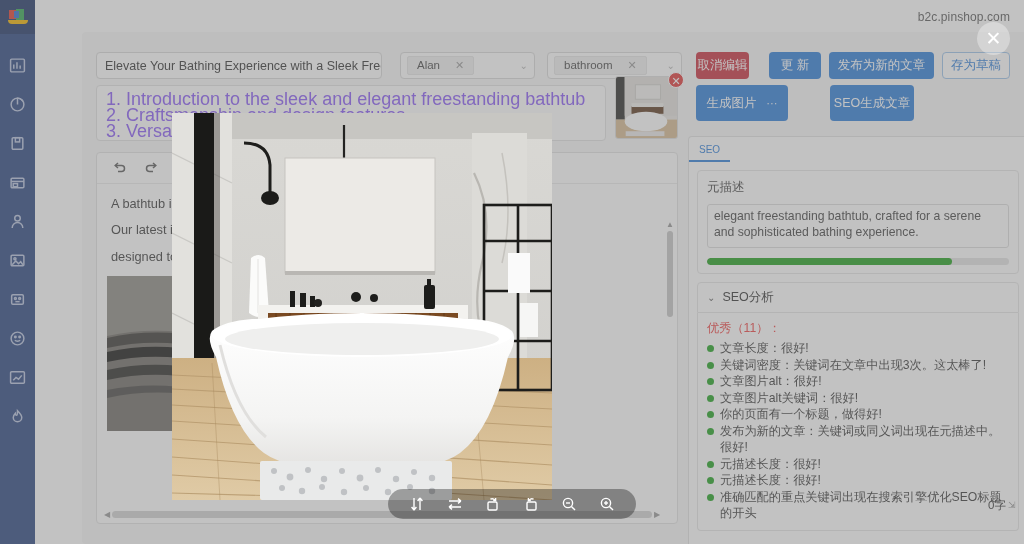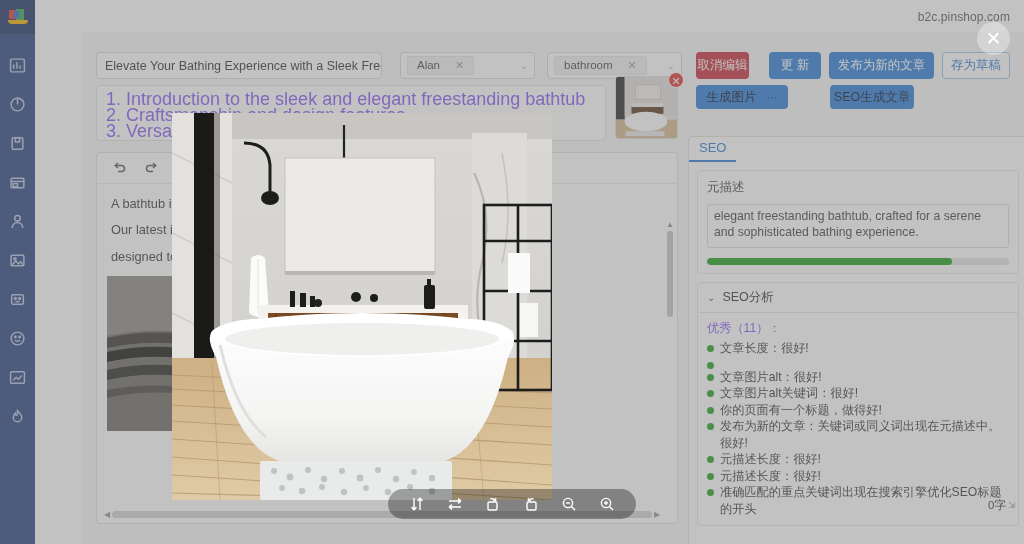--- a/index.html
+++ b/index.html
@@ -90,22 +90,22 @@
   .btn.blue { background: #2f7ed8; }
   .btn.b-update { left: 673px; width: 52px; }
   .btn.b-publish { left: 733px; width: 105px; }
   .btn.outline {
     background: #fff; color: #2f7ed8; border: 1px solid #9dc3ea;
     left: 846px; width: 68px;
   }
 
   .row2 { position: absolute; left: 14px; top: 53px; right: 14px; height: 26px; }
   .btn2 {
-    position: absolute; top: 0; height: 24px; border-radius: 4px;
-    background: #2f7ed8; color: #0f172a; font-size: 12.5px; border: none;
+    position: absolute; top: 0; height: 36px; border-radius: 4px;
+    background: #2f7ed8; color: #ffffff; font-size: 12.5px; border: none;
     display: flex; align-items: center; justify-content: center;
     cursor: pointer; font-family: inherit; gap: 10px;
   }
   .btn2.g1 { left: 600px; width: 92px; }
   .btn2.g2 { left: 734px; width: 84px; }
   .btn2 .dots { font-size: 11px; opacity: .85; }
 
   
   .outline-box {
     position: absolute; left: 14px; top: 53px; width: 510px; height: 56px;
@@ -197,21 +197,21 @@
 
   
   .seo-col {
     position: absolute; left: 606px; top: 104px; width: 340px; bottom: 12px;
   }
   .seo-tabs {
     height: 26px; border-bottom: 1px solid #e2e2e2; display: flex; align-items: flex-end;
     background: #fff; border:1px solid #e2e2e2; border-bottom:none; border-radius:4px 4px 0 0;
   }
   .seo-tab {
-    font-size: 13px; color: #2f7ed8; padding: 0 10px 5px 10px; cursor: pointer;
+    font-size: 10px; color: #2f7ed8; padding: 0 10px 5px 10px; cursor: pointer;
     border-bottom: 2px solid #2f7ed8;
   }
   .seo-body {
     background: #fff; border: 1px solid #e2e2e2; border-top: none;
     height: 414px; padding: 8px; overflow: hidden; position: relative;
   }
   .card {
     border: 1px solid #e6e6e6; border-radius: 4px; padding: 8px 9px;
     margin-bottom: 8px; background: #fff;
   }
@@ -230,21 +230,21 @@
     border: 1px solid #e6e6e6; border-radius: 4px 4px 0 0;
     padding: 6px 9px; font-size: 12.5px; color: #333;
     display: flex; align-items: center; gap: 7px; cursor: pointer;
     background: #fff;
   }
   .collapse-hd .chev { font-size: 10px; color: #666; }
   .collapse-body {
     border: 1px solid #e6e6e6; border-top: none; border-radius: 0 0 4px 4px;
     padding: 7px 9px 8px 9px; background: #fff;
   }
-  .sec-title { font-size: 12.2px; color: #8b5cf6; margin-bottom: 3px; }
+  .sec-title { font-size: 12.2px; color: #ef4444; margin-bottom: 3px; }
   .seo-item {
     font-size: 12.2px; color: #3a3a3a; line-height: 16.5px;
     display: flex; align-items: flex-start; gap: 6px;
   }
   .seo-item .dot {
     width: 7px; height: 7px; border-radius: 50%; background: #22a322;
     margin-top: 5px; flex: none;
   }
 
   
@@ -482,20 +482,21 @@
             </div>
             <div class="collapse-body">
               <div class="sec-title">优秀（11）：</div>
               <div id="seo-items">
                   <div class="seo-item">
                     <span class="dot"></span>
                     <span>文章长度：很好!</span>
                   </div>
                   <div class="seo-item">
                     <span class="dot"></span>
+                    <span>关键词密度：关键词在文章中出现3次。这太棒了!</span>
                   </div>
                   <div class="seo-item">
                     <span class="dot"></span>
                     <span>文章图片alt：很好!</span>
                   </div>
                   <div class="seo-item">
                     <span class="dot"></span>
                     <span>文章图片alt关键词：很好!</span>
                   </div>
                   <div class="seo-item">

